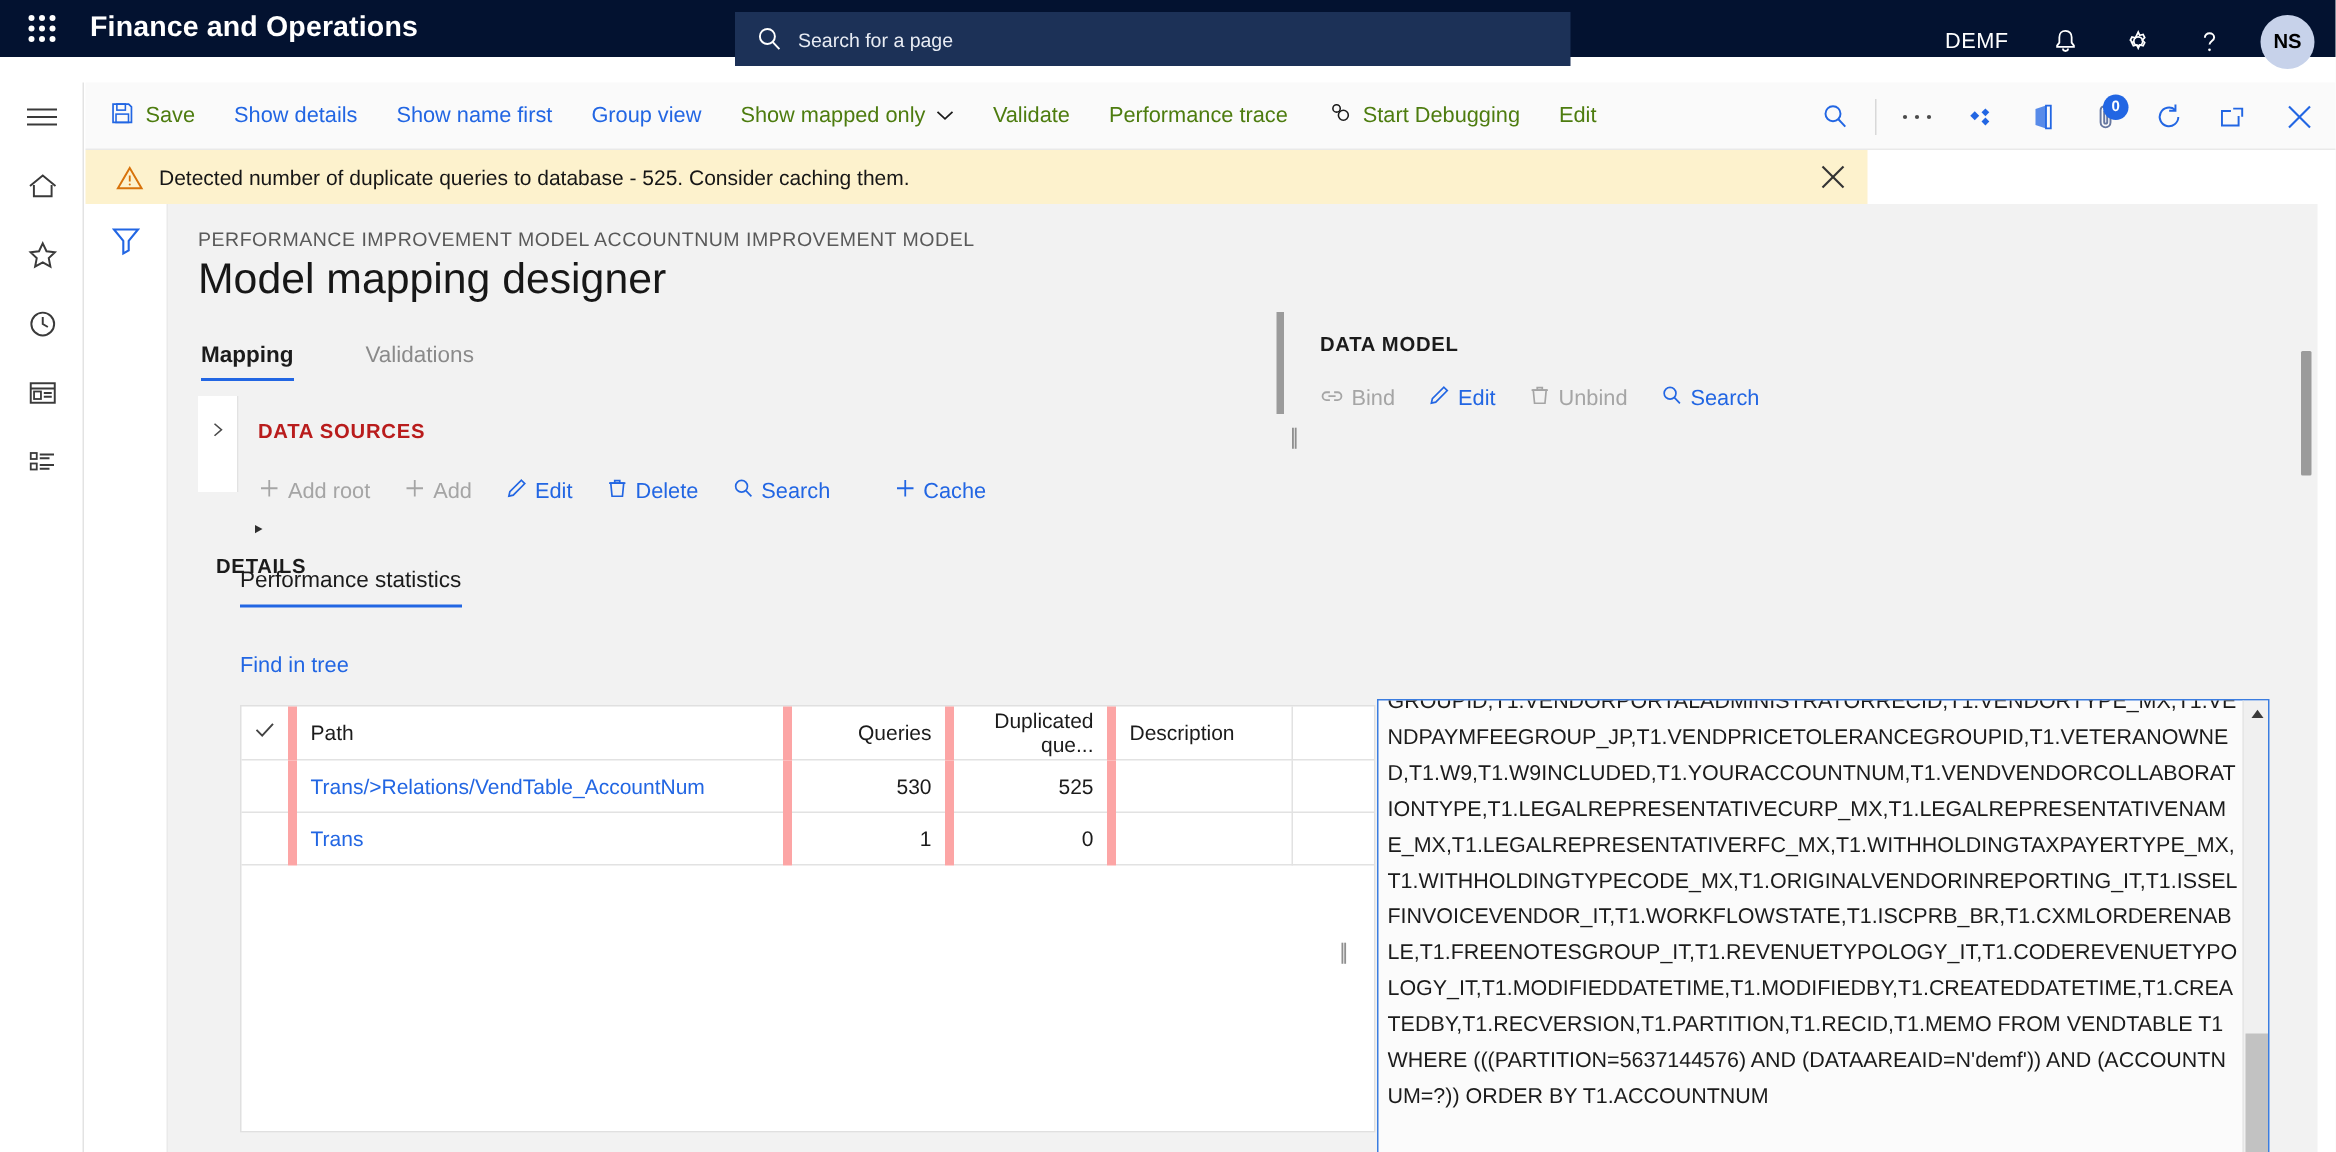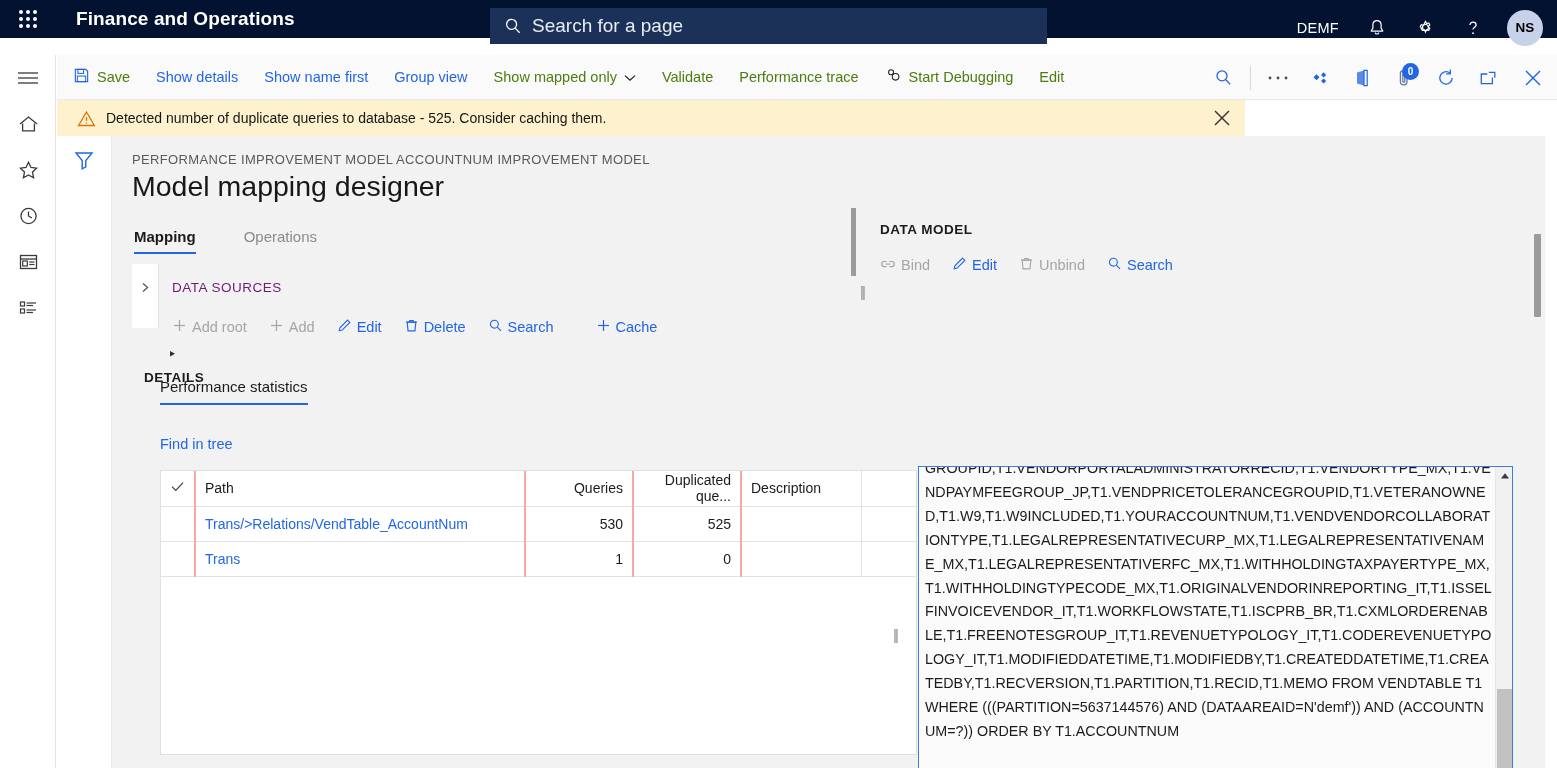--- a/index.html
+++ b/index.html
@@ -9,39 +9,39 @@
     overflow: hidden;
     font-family: "Liberation Sans", sans-serif;
     background: #ffffff;
     color: #212121;
   }
 
   
   #topnav {
     position: absolute; left: 0; top: 0; width: 1557px; height: 38px;
     background: #031230;
-    display: flex; align-items: center; gap: 16px;
+    display: flex; align-items: center;
   }
   #waffle {
     width: 56px; height: 55px; display: flex; align-items: center; justify-content: center;
     cursor: pointer;
   }
   .waffle-grid { display: grid; grid-template-columns: repeat(3, 4px); grid-gap: 3px; }
   .waffle-grid i { display: block; width: 4px; height: 4px; background: #ffffff; border-radius: 50%; }
   #app-title {
     color: #ffffff; font-size: 19px; font-weight: bold; letter-spacing: .1px;
     margin-left: 4px;
   }
   #searchbox {
     position: absolute; left: 490px; top: 8px; width: 557px; height: 36px;
     background: #1c3157; display: flex; align-items: center; padding-left: 14px;
     cursor: text;
   }
   #searchbox .sicon { margin-right: 10px; display: flex; }
-  #search-text { color: #e8ecf4; font-size: 19px; }
+  #search-text { color: #e8ecf4; font-size: 13px; }
   #nav-right {
     position: absolute; right: 0; top: 0; height: 55px;
     display: flex; align-items: center; gap: 0px;
   }
   .nav-btn {
     height: 55px; min-width: 48px; display: flex; align-items: center; justify-content: center;
     color: #ffffff; font-size: 14px; cursor: pointer;
   }
   #company-btn { font-size: 14.5px; padding: 0 14px; letter-spacing: .3px; }
   #avatar {
@@ -124,21 +124,21 @@
 
   
   #ds-expander {
     position: absolute; left: 20px; top: 128px; width: 27px; height: 64px;
     background: #ffffff; border-right: 1px solid #e2e2e2;
     display: flex; align-items: flex-start; justify-content: center; padding-top: 15px;
     cursor: pointer;
   }
   #ds-title {
     position: absolute; left: 60px; top: 144px;
-    font-size: 13.5px; font-weight: normal; color: #701a75; letter-spacing: .5px;
+    font-size: 13.5px; font-weight: bold; color: #b91c1c; letter-spacing: .5px;
   }
   #ds-actions { position: absolute; left: 60px; top: 182px; display: flex; align-items: center; }
   .act {
     display: flex; align-items: center; gap: 5px; font-size: 14.5px;
     color: #2266e3; cursor: pointer; margin-right: 22px; white-space: nowrap;
   }
   .act.disabled { color: #a5a5a5; cursor: default; }
 
   
   #details-head {
@@ -157,21 +157,21 @@
     font-size: 14.5px; color: #2266e3; cursor: pointer;
   }
 
   
   #grid {
     position: absolute; left: 48px; top: 334px; width: 757px; height: 285px;
     background: #ffffff; border: 1px solid #e0e0e0;
   }
   table { border-collapse: collapse; width: 100%; table-layout: fixed; }
   th, td {
-    border-right: 2px solid #fca5a5; border-bottom: 1px solid #e2e2e2;
+    border-right: 6px solid #fca5a5; border-bottom: 1px solid #e2e2e2;
     font-size: 14px; height: 35px; padding: 0 9px; font-weight: normal;
   }
   th { text-align: left; color: #1b1b1b; vertical-align: middle; }
   td { color: #1b1b1b; }
   .c-check { width: 34px; text-align: center; padding: 0; }
   .c-path  { width: 330px; }
   .c-num   { width: 108px; text-align: right; }
   .c-desc  { width: 120px; border-right: 1px solid #e2e2e2; }
   .c-fill  { border-right: none; }
   td.c-path a { color: #2266e3; text-decoration: none; cursor: pointer; }
@@ -442,21 +442,21 @@
   </span>
 </div>
 
 <div id="content">
 
   <div id="breadcrumb">PERFORMANCE IMPROVEMENT MODEL ACCOUNTNUM IMPROVEMENT MODEL</div>
   <div id="page-title">Model mapping designer</div>
 
   <div id="tabs">
     <div class="tab active">Mapping</div>
-    <div class="tab">Operations</div>
+    <div class="tab">Validations</div>
   </div>
 
   <div id="ds-expander">
     <span>
       <svg width="9" height="11" viewBox="0 0 9 11">
           <path d="M2 1.5L6.6 5.5 2 9.5" fill="none" stroke="#4a4a4a" stroke-width="1.1"></path>
         </svg>
     </span>
   </div>
   <div id="ds-title">DATA SOURCES</div>

